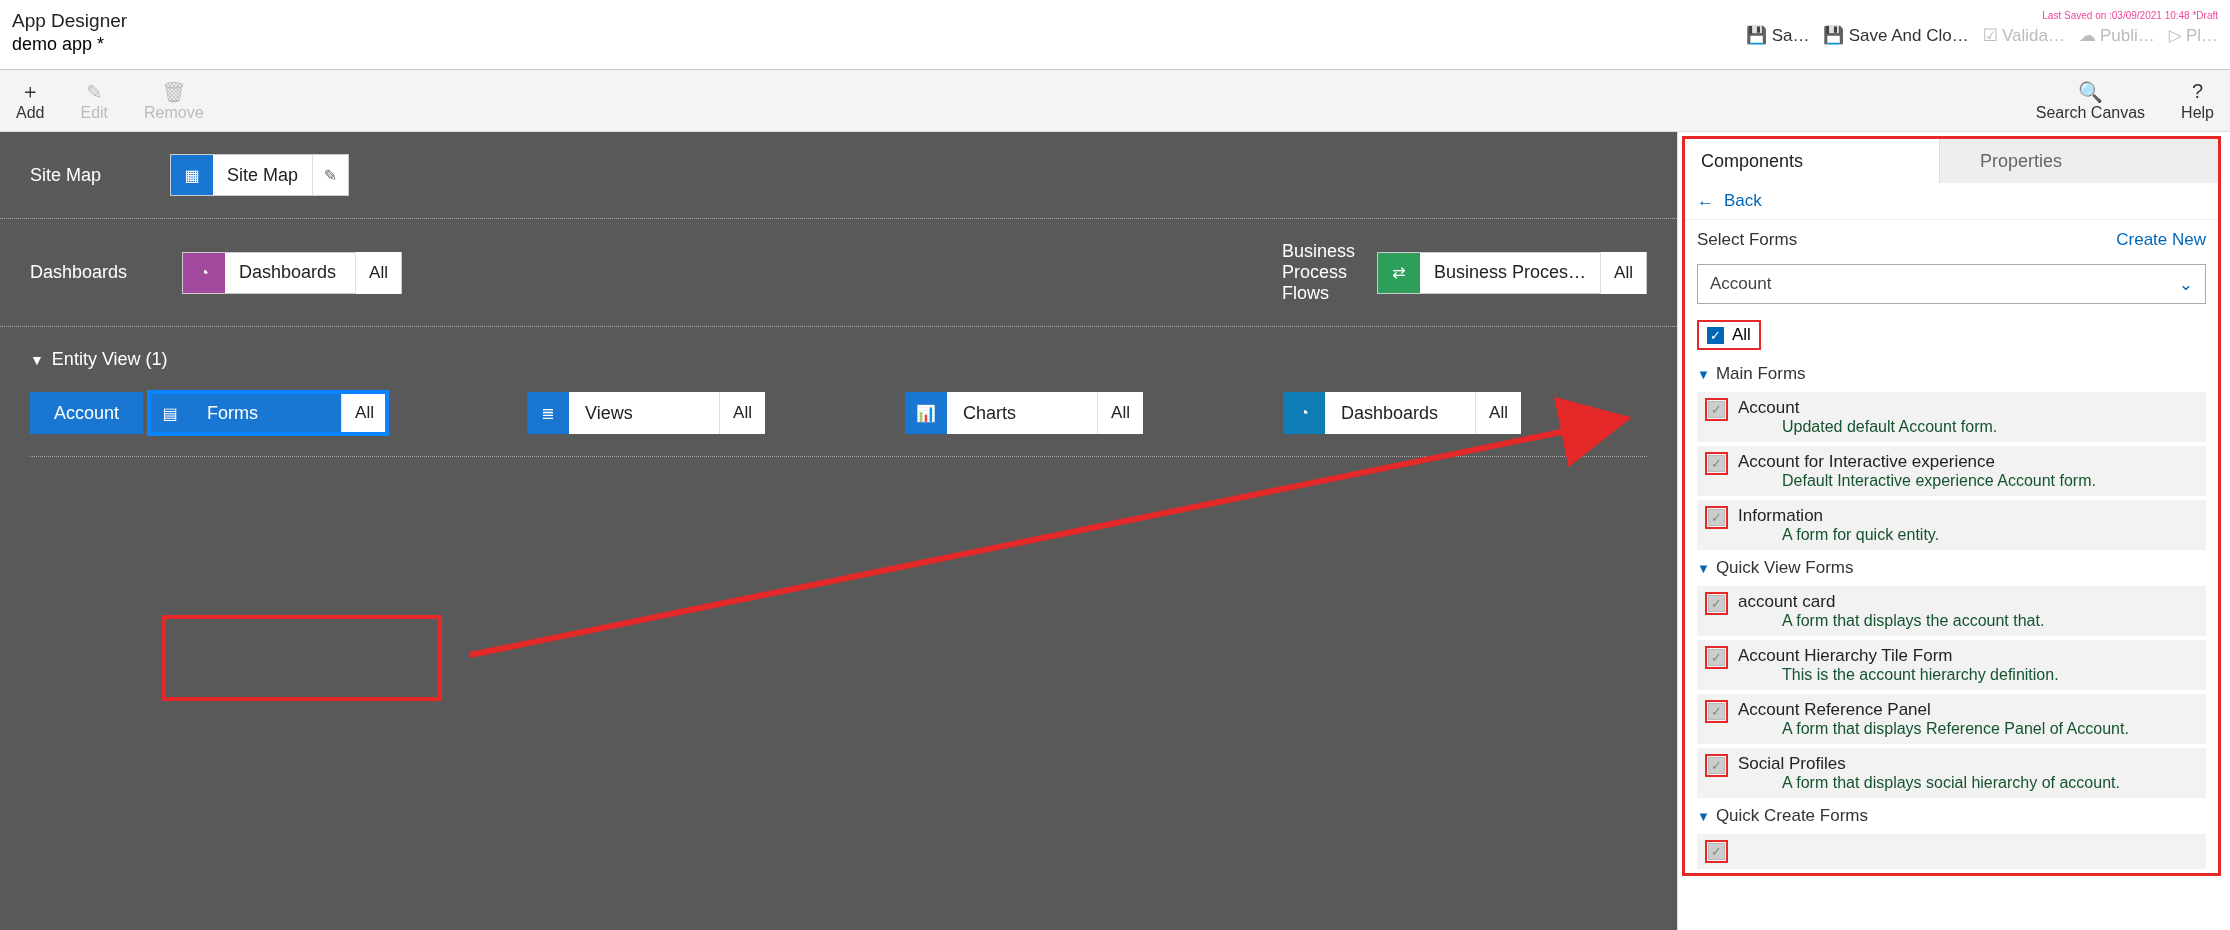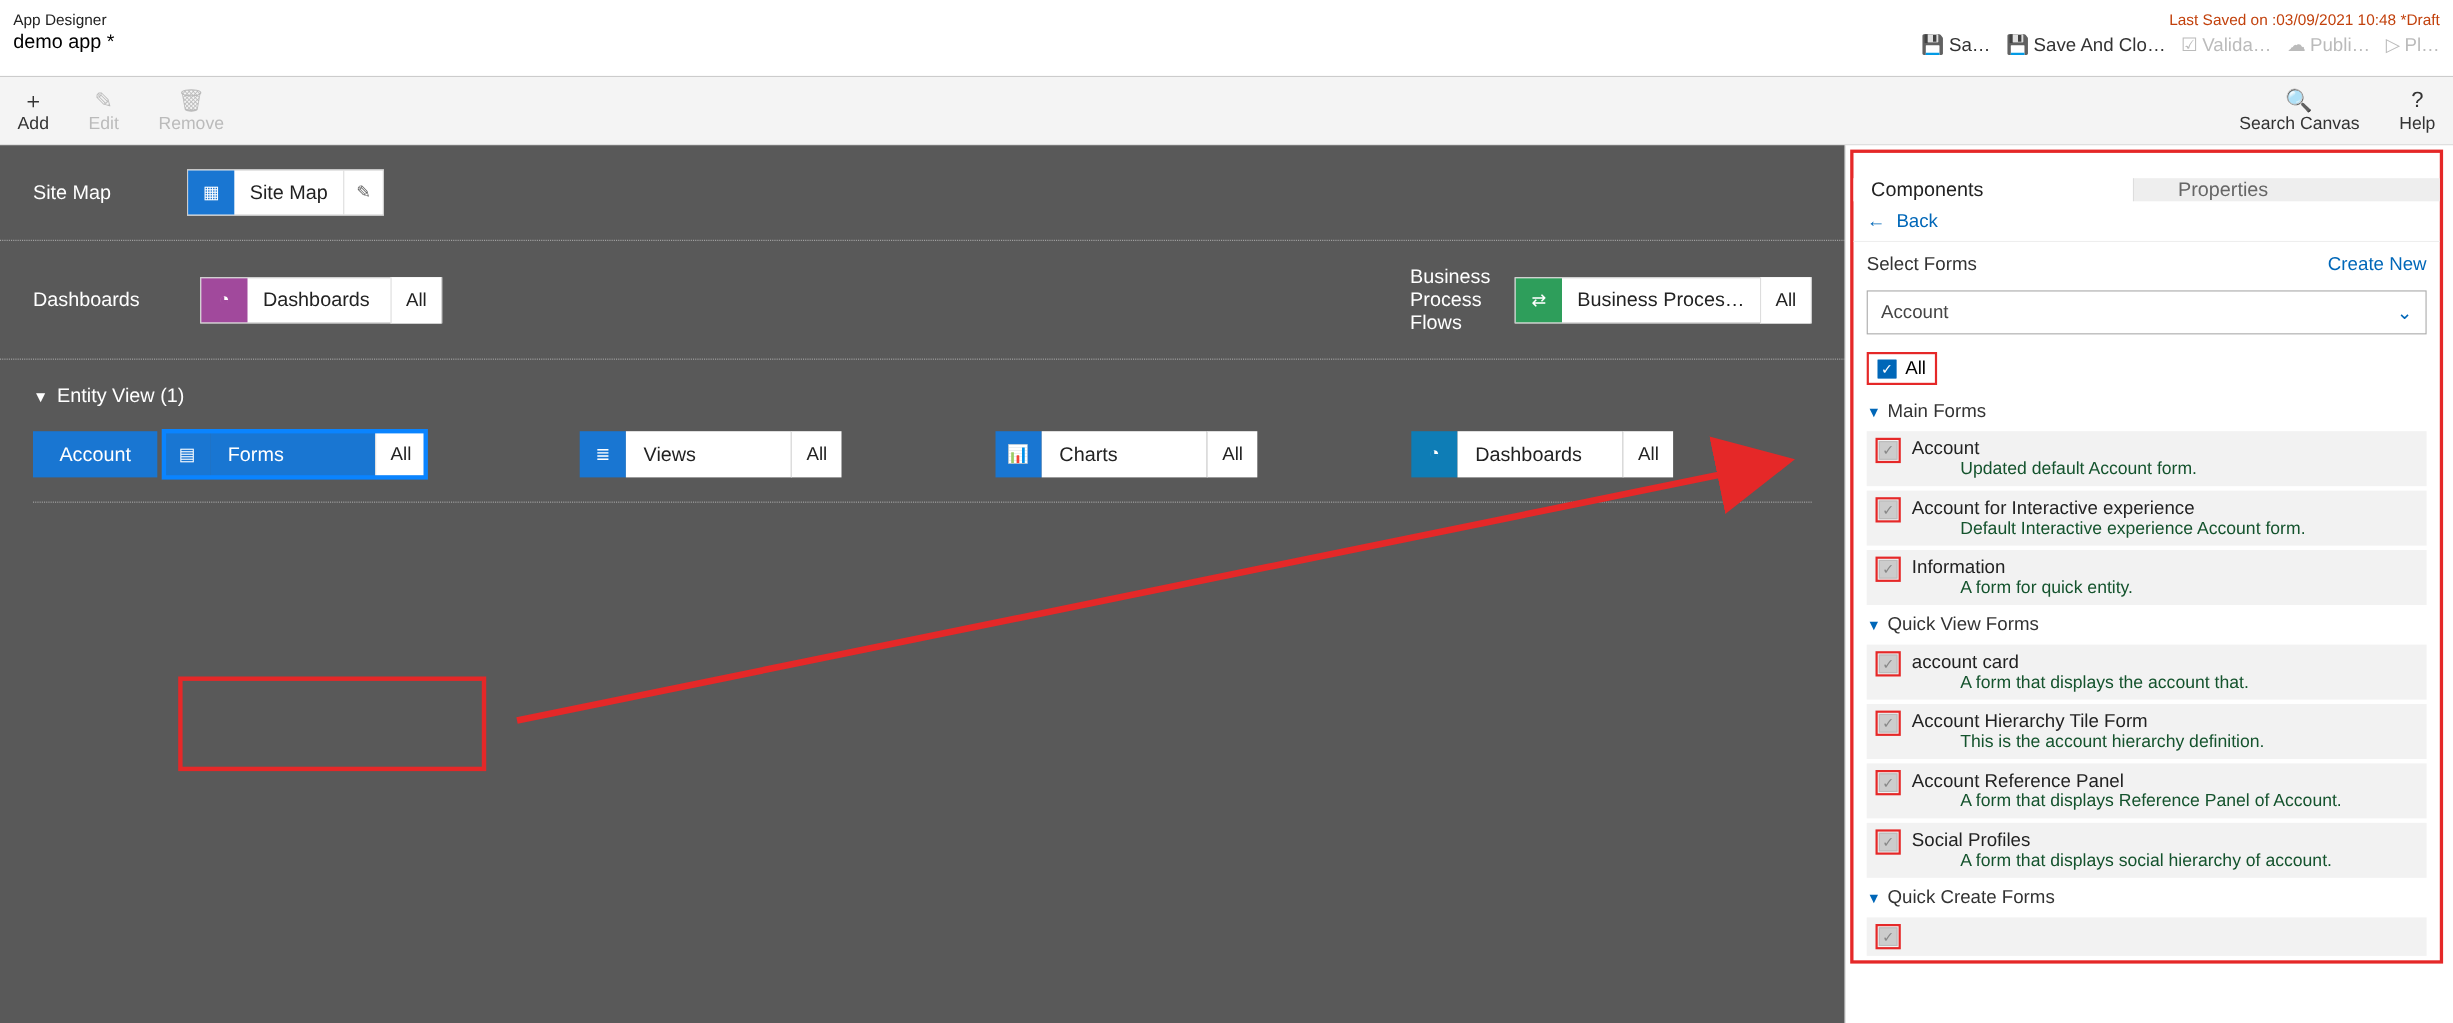--- a/index.html
+++ b/index.html
@@ -1,23 +1,23 @@
 <!DOCTYPE html>
 <html><head>
 <meta charset="utf-8">
 <style>
 * { box-sizing: border-box; margin: 0; padding: 0; font-family: "Segoe UI", Arial, sans-serif; }
 body { background: #fff; width: 2230px; height: 930px; overflow: hidden; position: relative; }
 
 
 .top-header { display: flex; justify-content: space-between; padding: 10px 12px 2px 12px; border-bottom: 1px solid #ccc; height: 70px; }
-.top-header .left .breadcrumb { font-size: 14px; color: #222; margin-bottom: 2px; }
+.top-header .left .breadcrumb { font-size: 19px; color: #222; margin-bottom: 2px; }
 .top-header .left .title { font-size: 18px; color: #000; }
 .top-header .right { display: flex; flex-direction: column; align-items: flex-end; gap: 4px; }
-.top-header .status { font-size: 14px; color: #c2410c; }
+.top-header .status { font-size: 10px; color: #ec4899; }
 .top-header .actions { display: flex; gap: 14px; }
 .hdr-btn { display: flex; align-items: center; gap: 4px; font-size: 17px; color: #333; cursor: pointer; }
 .hdr-btn.disabled { color: #bbb; }
 
 
 .toolbar { display: flex; justify-content: space-between; align-items: center; height: 62px; background: #f4f4f4; border-bottom: 1px solid #ddd; padding: 0 16px; }
 .toolbar .left, .toolbar .right { display: flex; gap: 36px; }
 .tool-btn { display: flex; flex-direction: column; align-items: center; font-size: 16px; color: #333; cursor: pointer; }
 .tool-btn.disabled { color: #bbb; }
 .tool-btn .icon { font-size: 20px; height: 24px; display:flex; align-items:center; }
@@ -52,21 +52,21 @@
 .entity-item .badge { height:42px; }
 
 .forms-selected { outline: 4px solid #0a84ff; outline-offset: -2px; }
 .forms-selected .icon-sq { background:#1976d2;}
 .forms-selected .txt { background:#1976d2; color:#fff; }
 .forms-selected .badge { background:#fff; color:#222; }
 
 
 .right-panel { width: 548px; height: calc(100% - 70px - 62px); border-left: 1px solid #ddd; float:left; overflow-y:auto; position:relative; padding:4px;}
 .panel-inner { border: 3px solid #e52828; height: auto; }
-.panel-tabs { display:flex; height:44px;align-items:flex-end; }
+.panel-tabs { display:flex; height:44px; }
 .panel-tabs .tab { flex:1; display:flex; align-items:center; padding:0 16px; font-size:18px; cursor:pointer; }
 .panel-tabs .tab.inactive { background:#eee; color:#666;padding-left:40px;}
 .panel-tabs .tab.active { background:#fff; color:#222; border-right:1px solid #ddd;}
 .back-row { display:flex; align-items:center; gap:10px; padding:8px 12px; color:#0067b8; font-size:17px; border-bottom:1px solid #eee; cursor:pointer;}
 .sel-header { display:flex; justify-content:space-between; padding:10px 12px; font-size:17px; }
 .sel-header .lbl { color:#333; }
 .sel-header .create { color:#0067b8; cursor:pointer;}
 .dropdown { margin:4px 12px 12px 12px; border:1px solid #aaa; height:40px; display:flex; align-items:center; justify-content:space-between; padding:0 12px; font-size:17px; cursor:pointer; color:#444;}
 .all-box { display:inline-flex; align-items:center; gap:8px; margin:4px 12px 10px 12px; border:2px solid #e52828; padding:3px 8px; font-size:17px;}
 .cb { width:17px; height:17px; border:1px solid #888; display:flex; align-items:center; justify-content:center; font-size:13px; color:#fff;}

